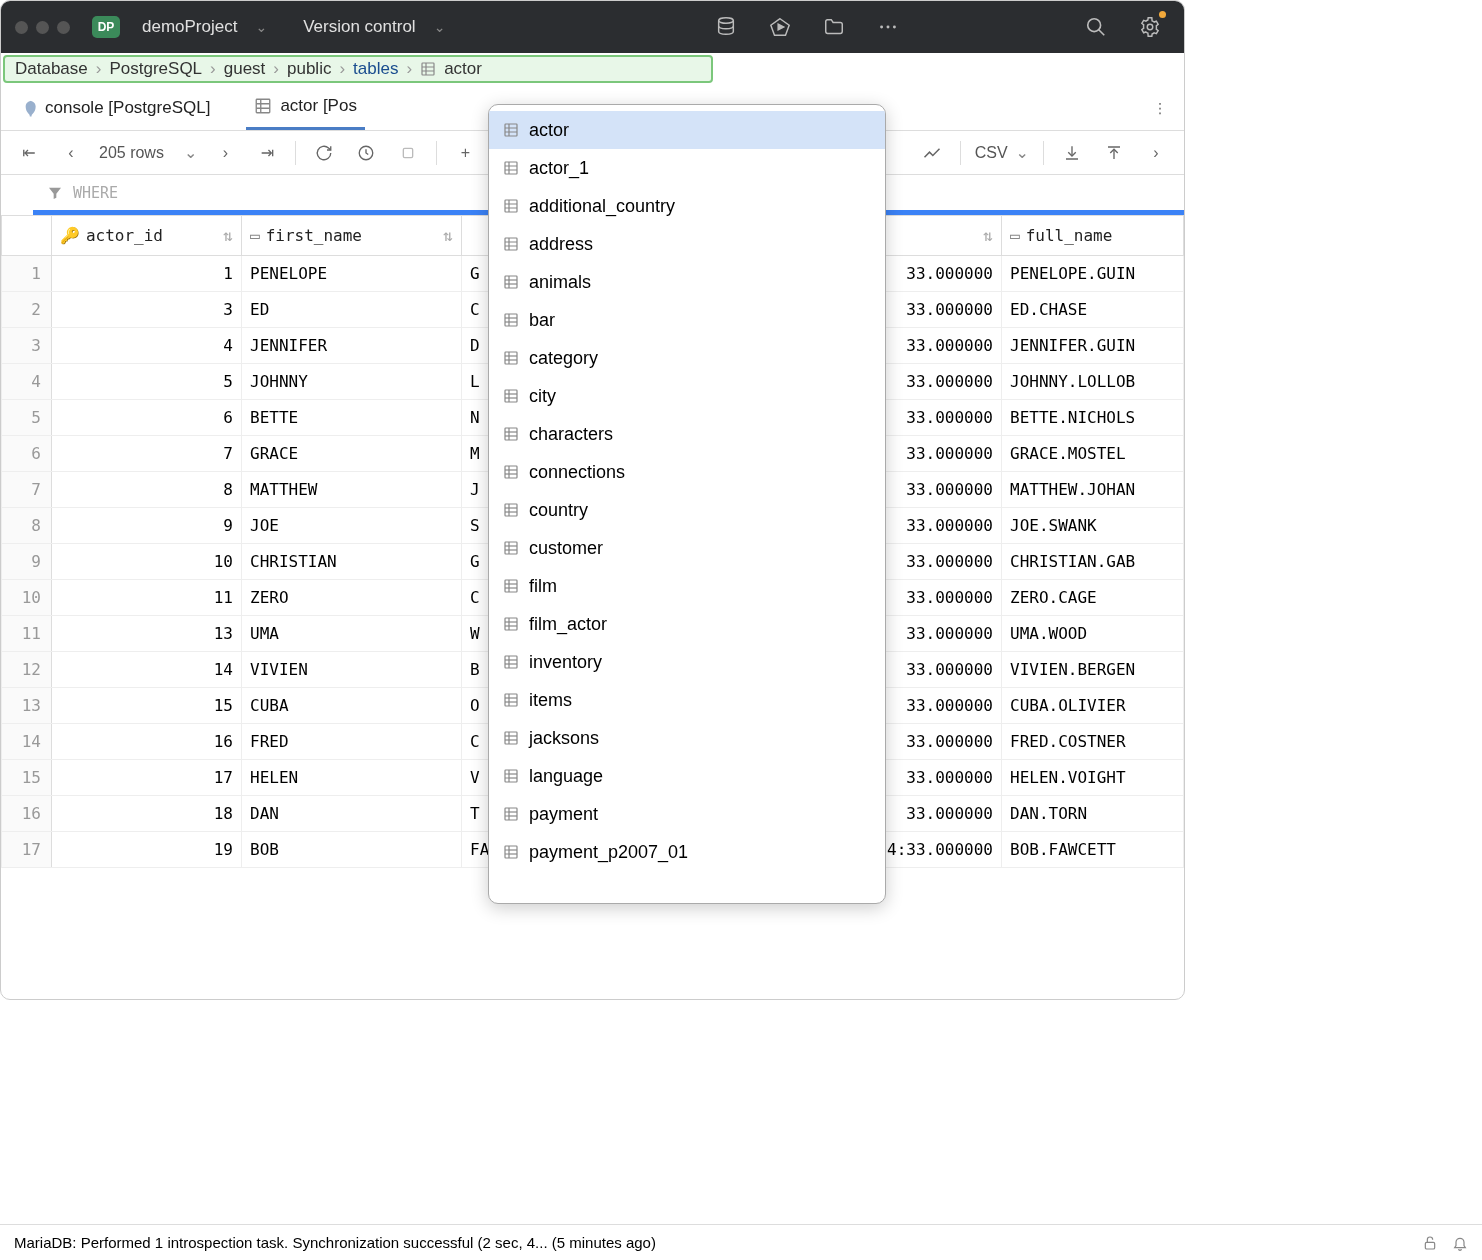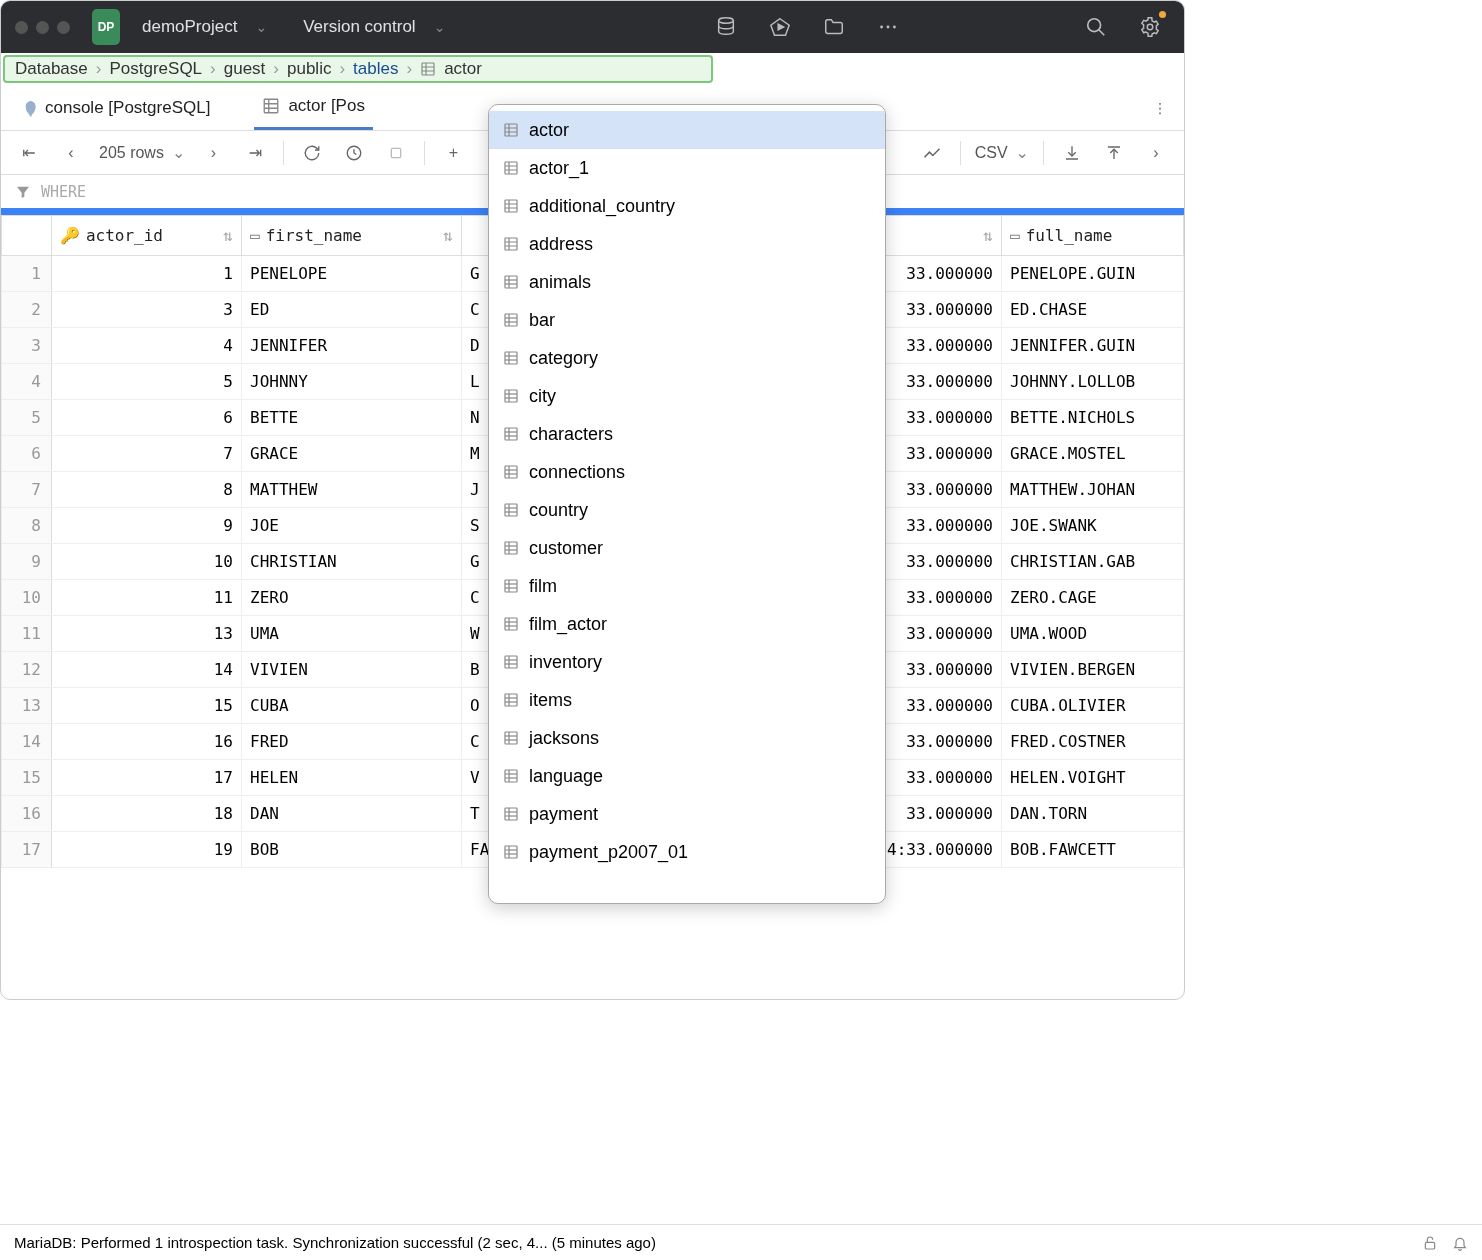--- a/index.html
+++ b/index.html
@@ -1,40 +1,40 @@
 <!DOCTYPE html>
 <html><head>
 <meta charset="utf-8">
 <style>
 *{box-sizing:border-box;margin:0;padding:0;}
 body{font-family:-apple-system,BlinkMacSystemFont,"Segoe UI",sans-serif;font-size:14px;background:#fff;color:#000;width:1185px;height:1000px;overflow:hidden;border-radius:10px;border:1px solid #ccc;}
 .titlebar{height:52px;background:#2b2d30;display:flex;align-items:center;padding:0 14px;gap:14px;}
 .traffic{display:flex;gap:8px;}
 .dot{width:13px;height:13px;border-radius:50%;background:#555;}
-.proj-badge{width:28px;height:36px;background:#3b8a5a;border-radius:5px;display:flex;align-items:center;justify-content:center;color:#fff;font-weight:600;font-size:12px;margin-left:8px;}
+.proj-badge{width:28px;height:22px;background:#3b8a5a;border-radius:5px;display:flex;align-items:center;justify-content:center;color:#fff;font-weight:600;font-size:12px;margin-left:8px;}
 .proj-name{color:#e0e0e0;font-size:17px;margin-left:8px;}
 .chev{color:#888;margin-left:4px;}
 .vc{color:#e0e0e0;font-size:17px;margin-left:22px;}
 .tb-spacer{flex:1;}
 .tb-icon{width:40px;height:40px;display:flex;align-items:center;justify-content:center;color:#bbb;cursor:pointer;}
 .breadcrumb{height:28px;background:#e8f7e8;border:2px solid #7bc77b;border-radius:4px;display:flex;align-items:center;padding:0 10px;gap:8px;font-size:17px;color:#333;margin:2px;width:710px;}
 .breadcrumb .sep{color:#999;}
 .breadcrumb .item{color:#333;cursor:pointer;}
 .breadcrumb .active{color:#1a4d8f;}
 .bc-tableicon{color:#888;}
-.tabs{height:46px;display:flex;align-items:center;padding:0 10px;gap:36px;border-bottom:1px solid #ddd;}
+.tabs{height:46px;display:flex;align-items:center;padding:0 10px;gap:28px;border-bottom:1px solid #ddd;}
 .tab{display:flex;align-items:center;gap:8px;font-size:17px;color:#222;padding:0 8px;height:44px;}
 .tab.active{border-bottom:3px solid #4a7dc5;}
 .tab-icon{width:18px;height:18px;}
 .tabs-right{margin-left:auto;}
 .toolbar{height:44px;display:flex;align-items:center;padding:0 14px;gap:14px;border-bottom:1px solid #ddd;font-size:16px;color:#555;}
 .tb-sep{width:1px;height:24px;background:#ddd;}
 .tb-btn{width:28px;height:28px;display:flex;align-items:center;justify-content:center;cursor:pointer;color:#666;}
-.rows-btn{display:flex;align-items:center;gap:4px;cursor:pointer;}
-.where-bar{height:40px;display:flex;align-items:center;padding:0 14px;gap:10px;border-bottom:7px solid #3b82f6;font-family:"SF Mono",Menlo,monospace;color:#aaa;font-size:15px;}
+.rows-btn{display:flex;align-items:center;gap:16px;cursor:pointer;}
+.where-bar{height:40px;display:flex;align-items:center;padding:0 14px;gap:10px;border-bottom:5px solid #3b82f6;font-family:"SF Mono",Menlo,monospace;color:#aaa;font-size:15px;margin-left:32px;}
 .table-wrap{height:680px;overflow:hidden;position:relative;}
 table{border-collapse:collapse;width:100%;font-family:"SF Mono",Menlo,monospace;font-size:16px;}
 th{height:40px;background:#fff;border:1px solid #ddd;text-align:left;padding:0 8px;font-weight:normal;color:#222;white-space:nowrap;}
 th .col-icon{color:#888;margin-right:6px;}
 th .sort{float:right;color:#aaa;}
 td{height:36px;border:1px solid #eee;padding:0 8px;white-space:nowrap;}
 td.rownum{text-align:right;color:#999;background:#fafafa;border-right:1px solid #ddd;width:50px;padding-right:10px;}
 td.num{text-align:right;}
 .dropdown{position:absolute;top:104px;left:488px;width:398px;height:800px;background:#fff;border:1px solid #aaa;border-radius:10px;box-shadow:0 4px 18px rgba(0,0,0,.2);overflow:hidden;z-index:10;padding:6px 0;}
 .dd-item{height:38px;display:flex;align-items:center;padding:0 14px;gap:10px;font-size:18px;cursor:pointer;}

